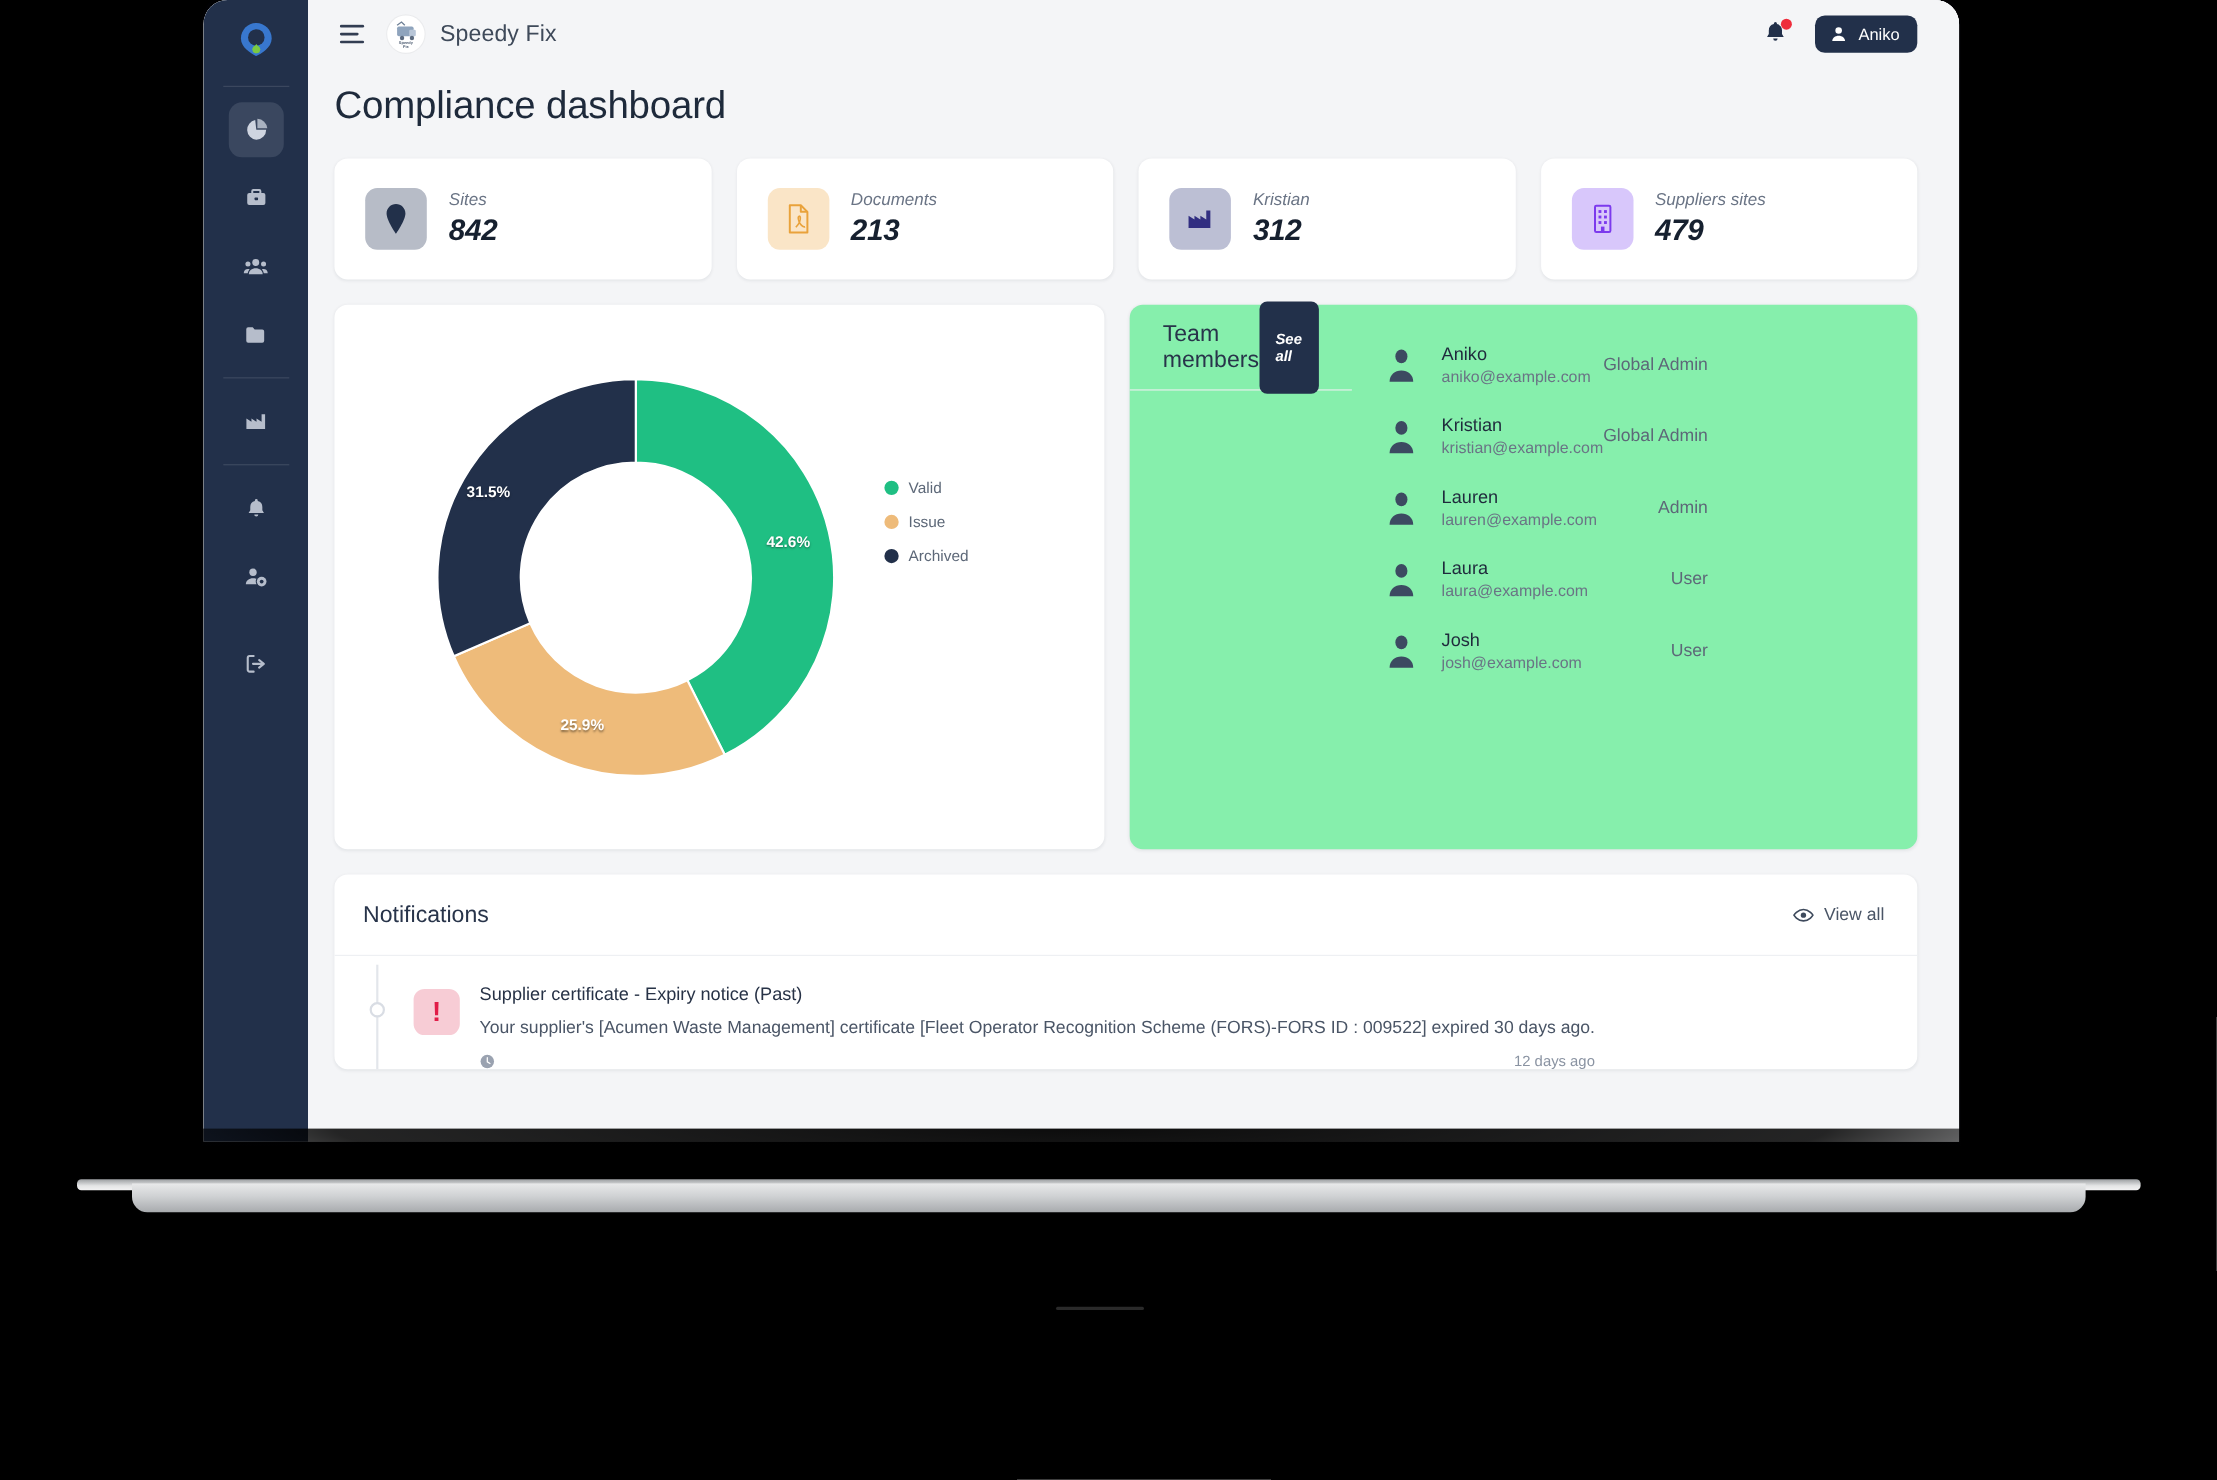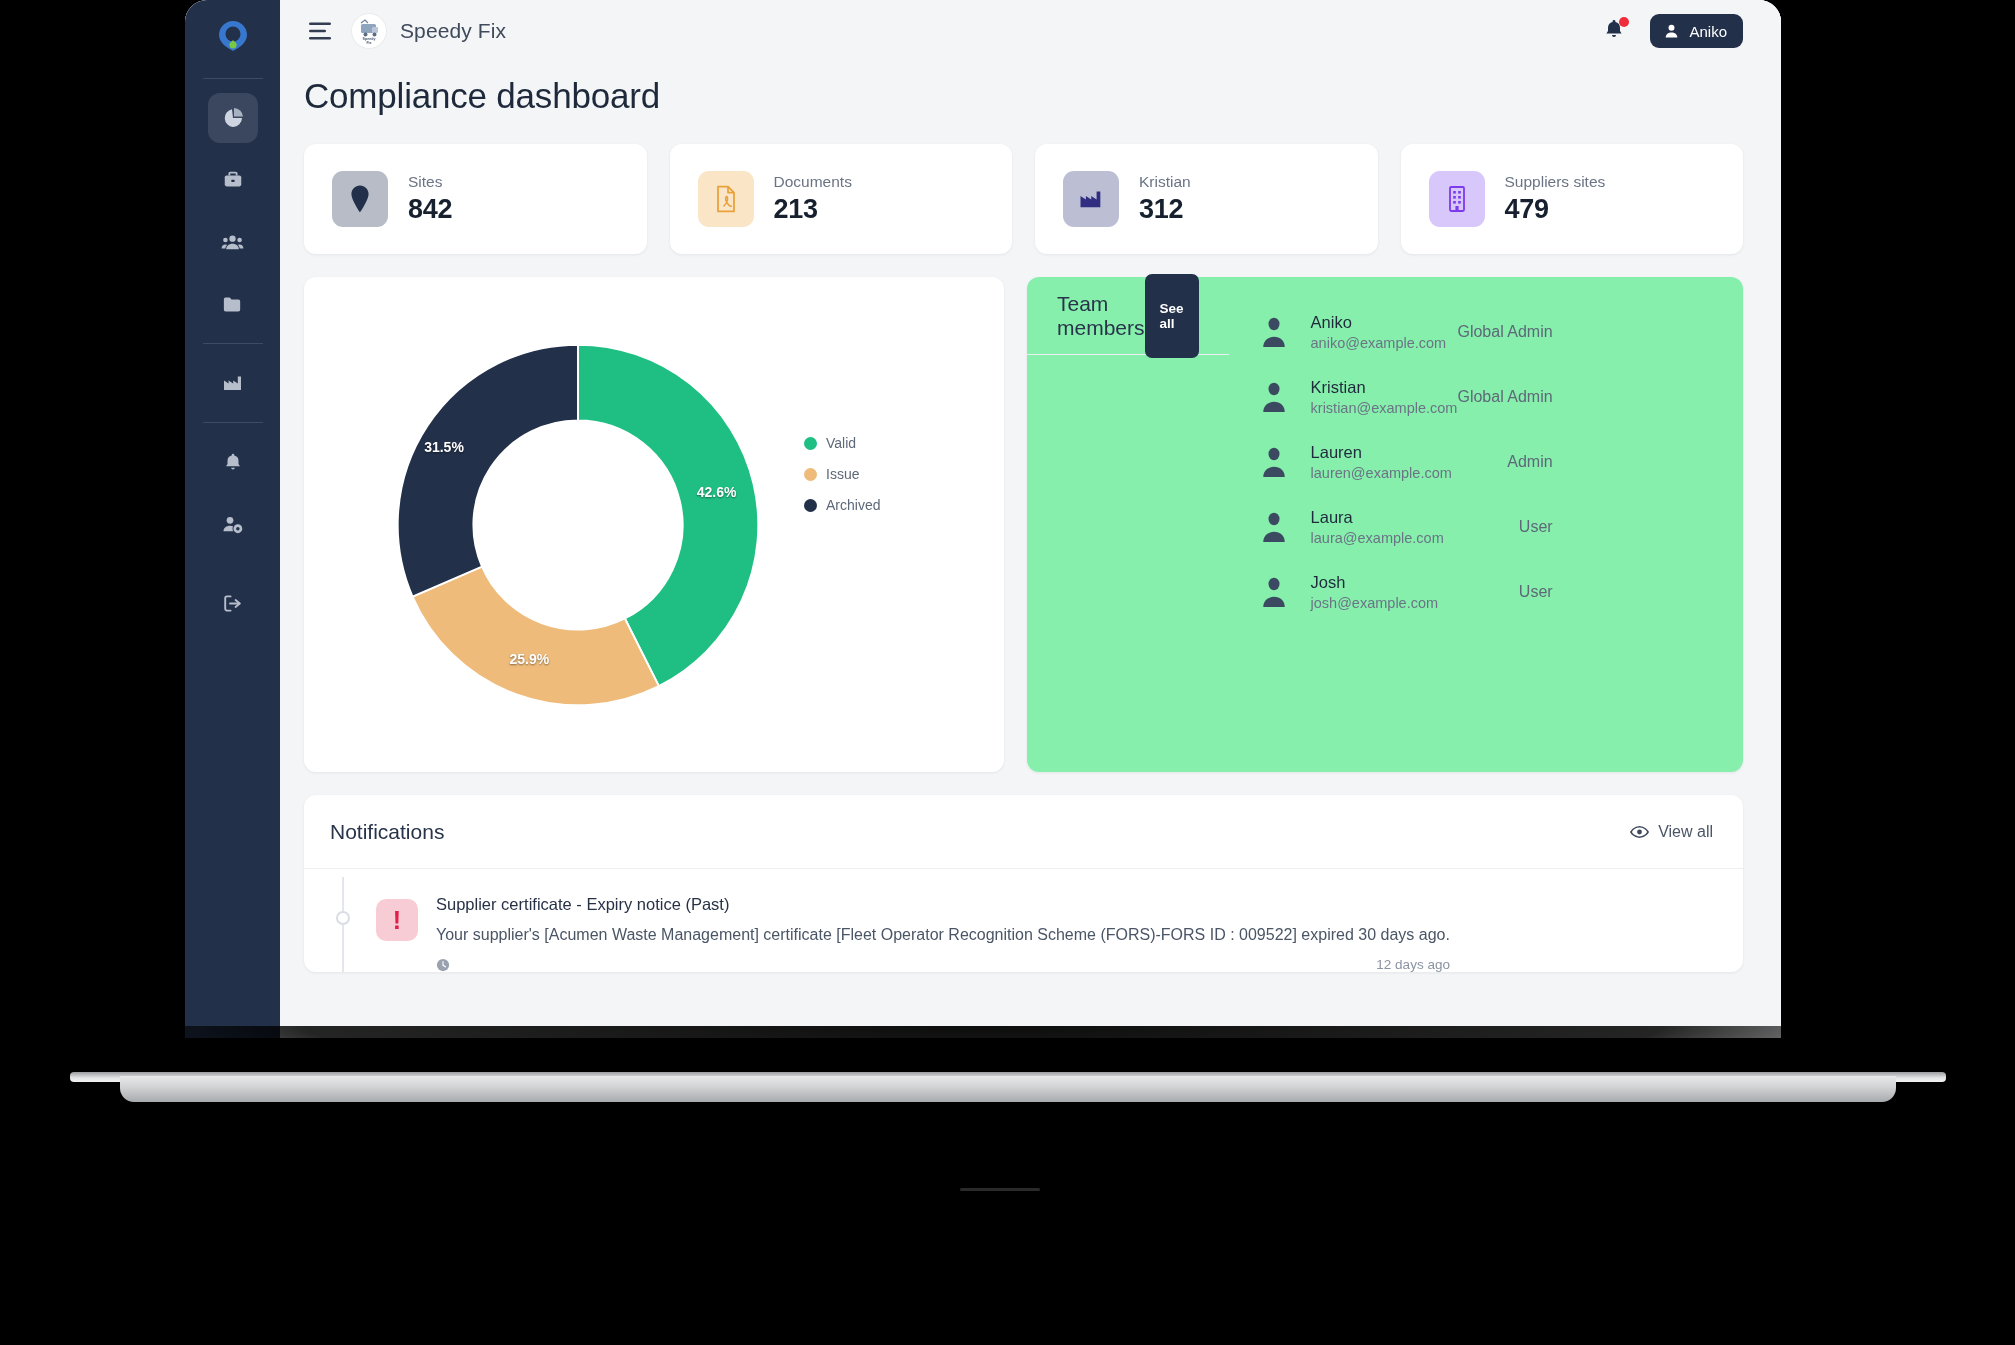--- a/index.html
+++ b/index.html
@@ -174,20 +174,21 @@
     color: #6a7485;
     margin-top: 14px;
   }
 
   
   #stats-row {
     display: grid;
     grid-template-columns: repeat(4, 1fr);
     gap: 23px;
     margin-top: 28px;
+    font-style: italic;
   }
   .stat-card {
     background: #fff;
     border-radius: 12px;
     height: 110px;
     display: flex;
     align-items: center;
     padding: 0 28px;
     gap: 20px;
     box-shadow: 0 1px 3px rgba(16,24,40,0.07);
@@ -258,20 +259,21 @@
   #team-title { font-size: 21px; color: #28344a; }
   #see-all-button {
     margin-left: auto;
     background: #22304a;
     color: #fff;
     font-size: 13.5px;
     font-weight: 700;
     border-radius: 7px;
     padding: 27px 15px;
     cursor: pointer;
+    font-style: italic;
   }
   #team-list { padding: 22px 30px 0 30px; }
   .team-row {
     display: flex;
     align-items: center;
     height: 65px;
   }
   .avatar { width: 30px; height: 34px; flex: 0 0 30px; margin-right: 22px; }
   .member-name { font-size: 16.5px; color: #1f2a3c; }
   .member-email { font-size: 14.5px; color: #6a7485; margin-top: 3px; }

